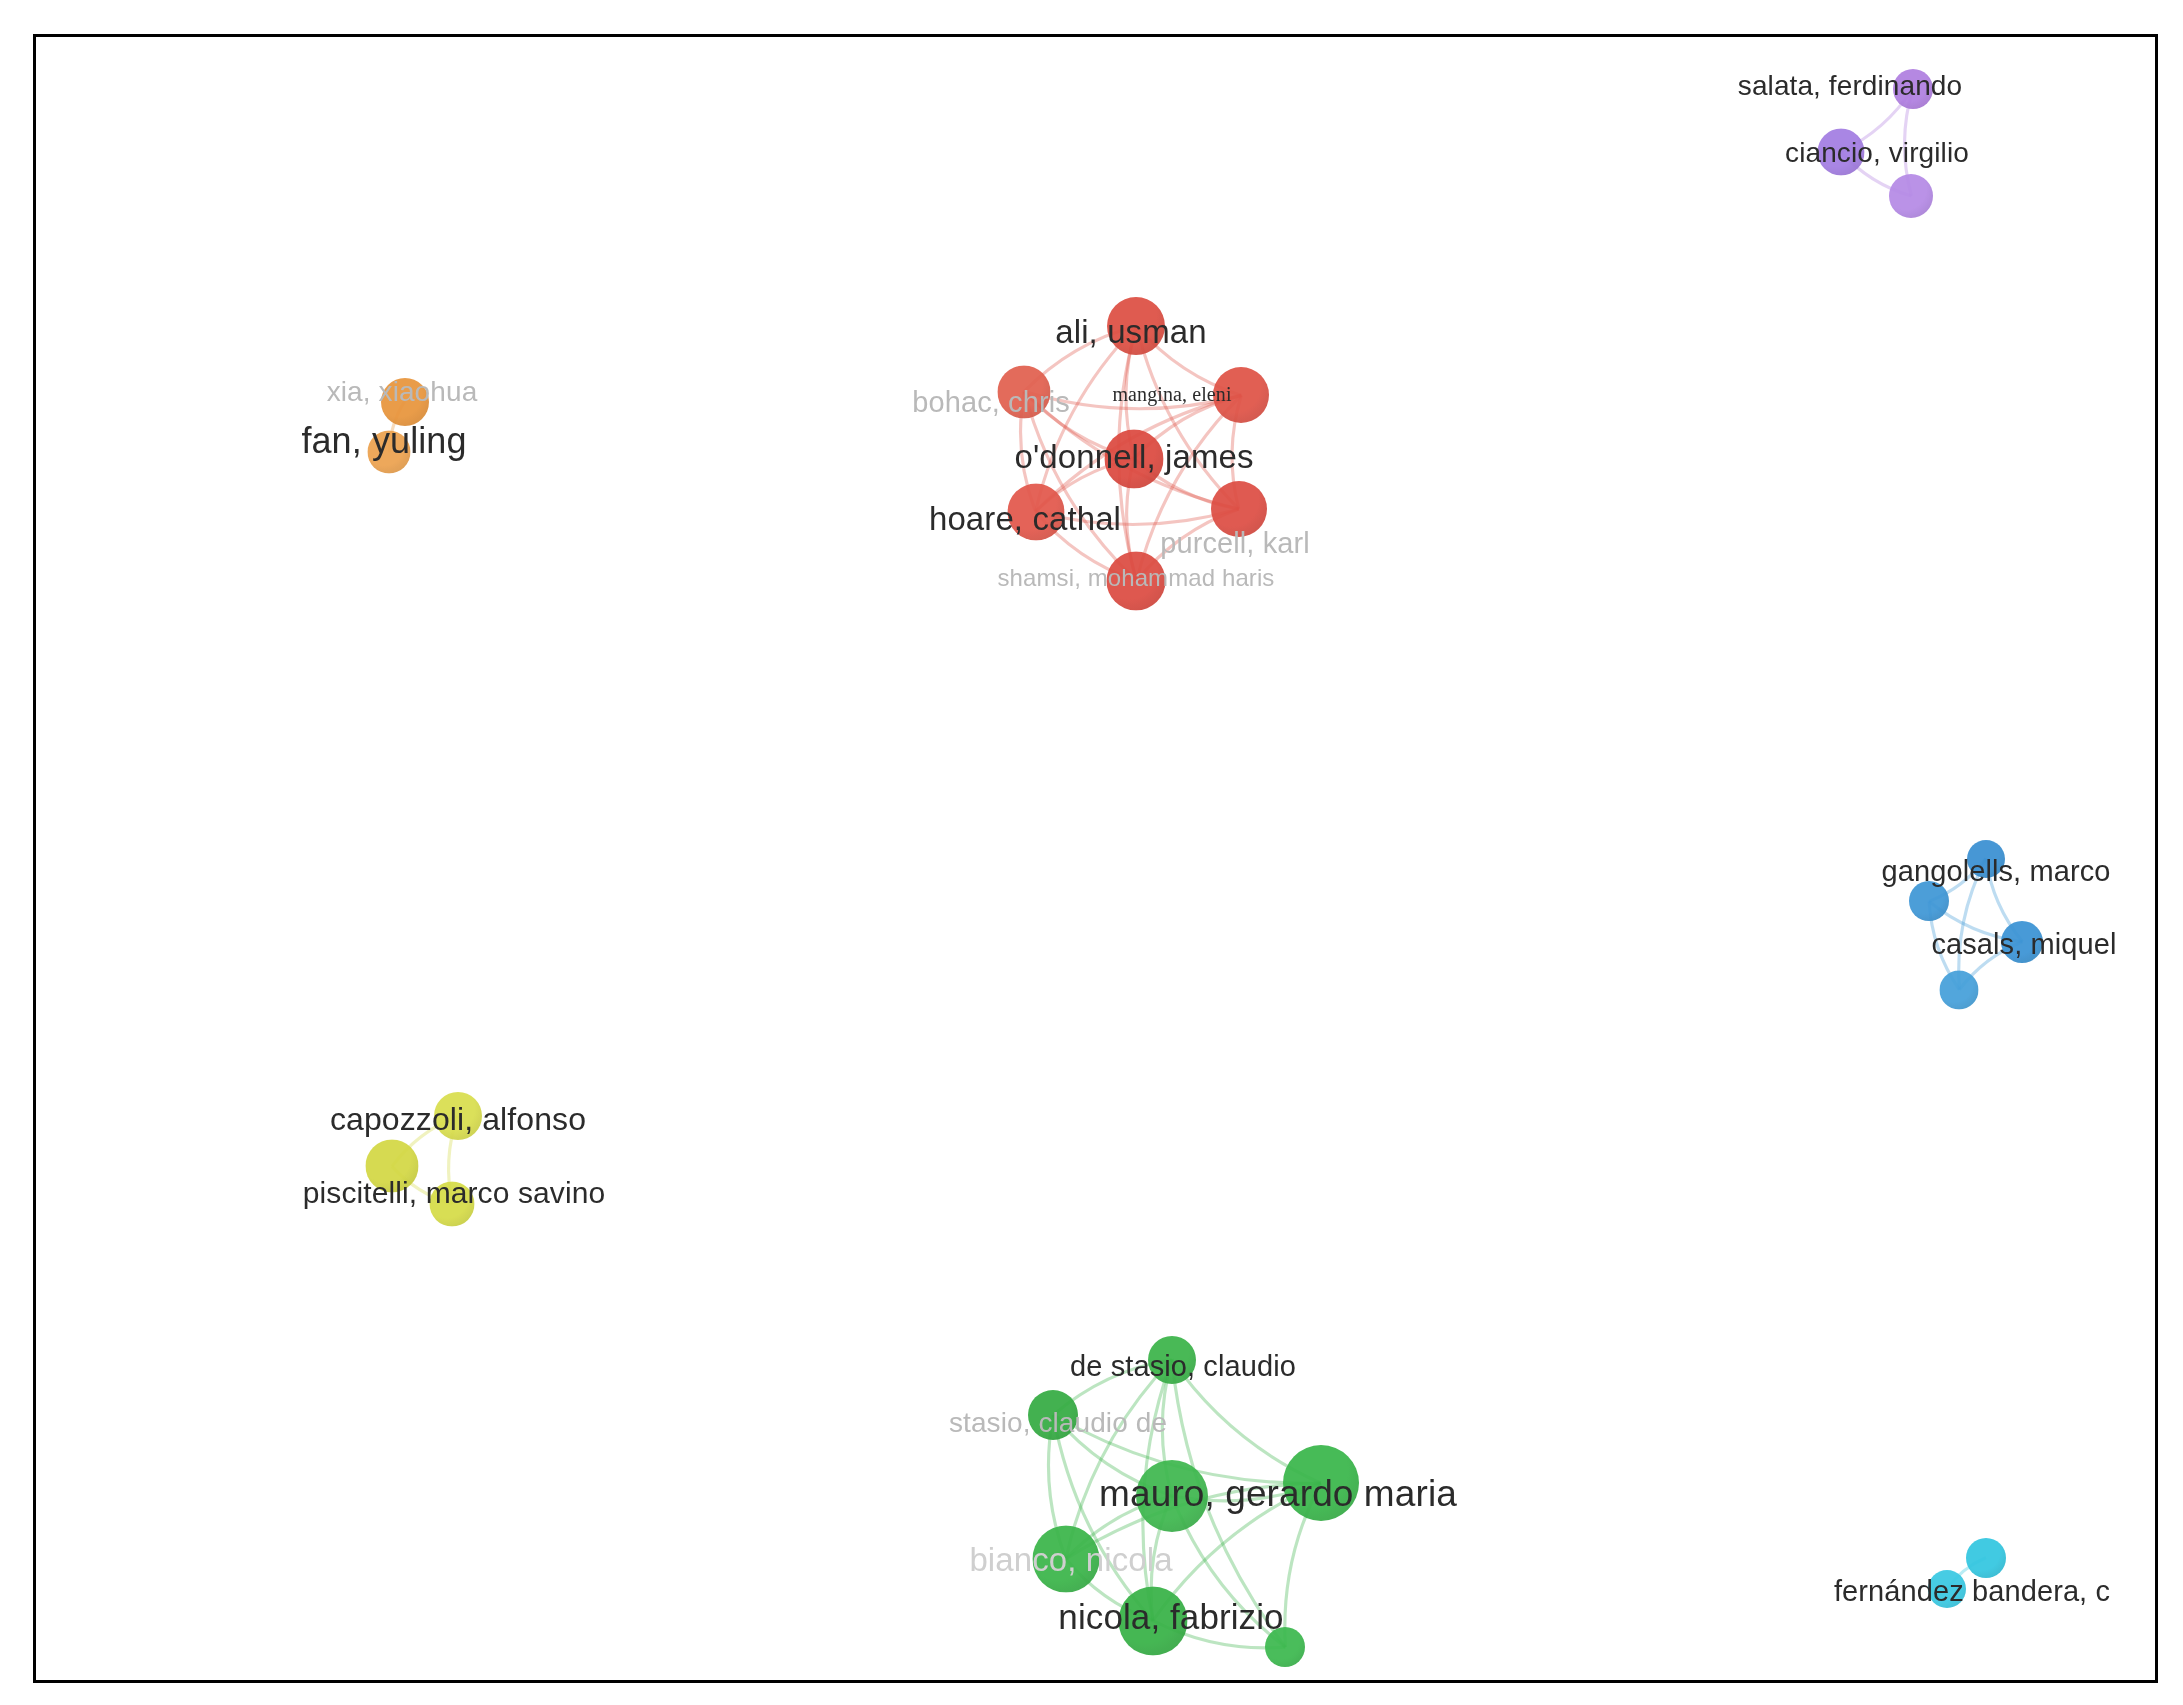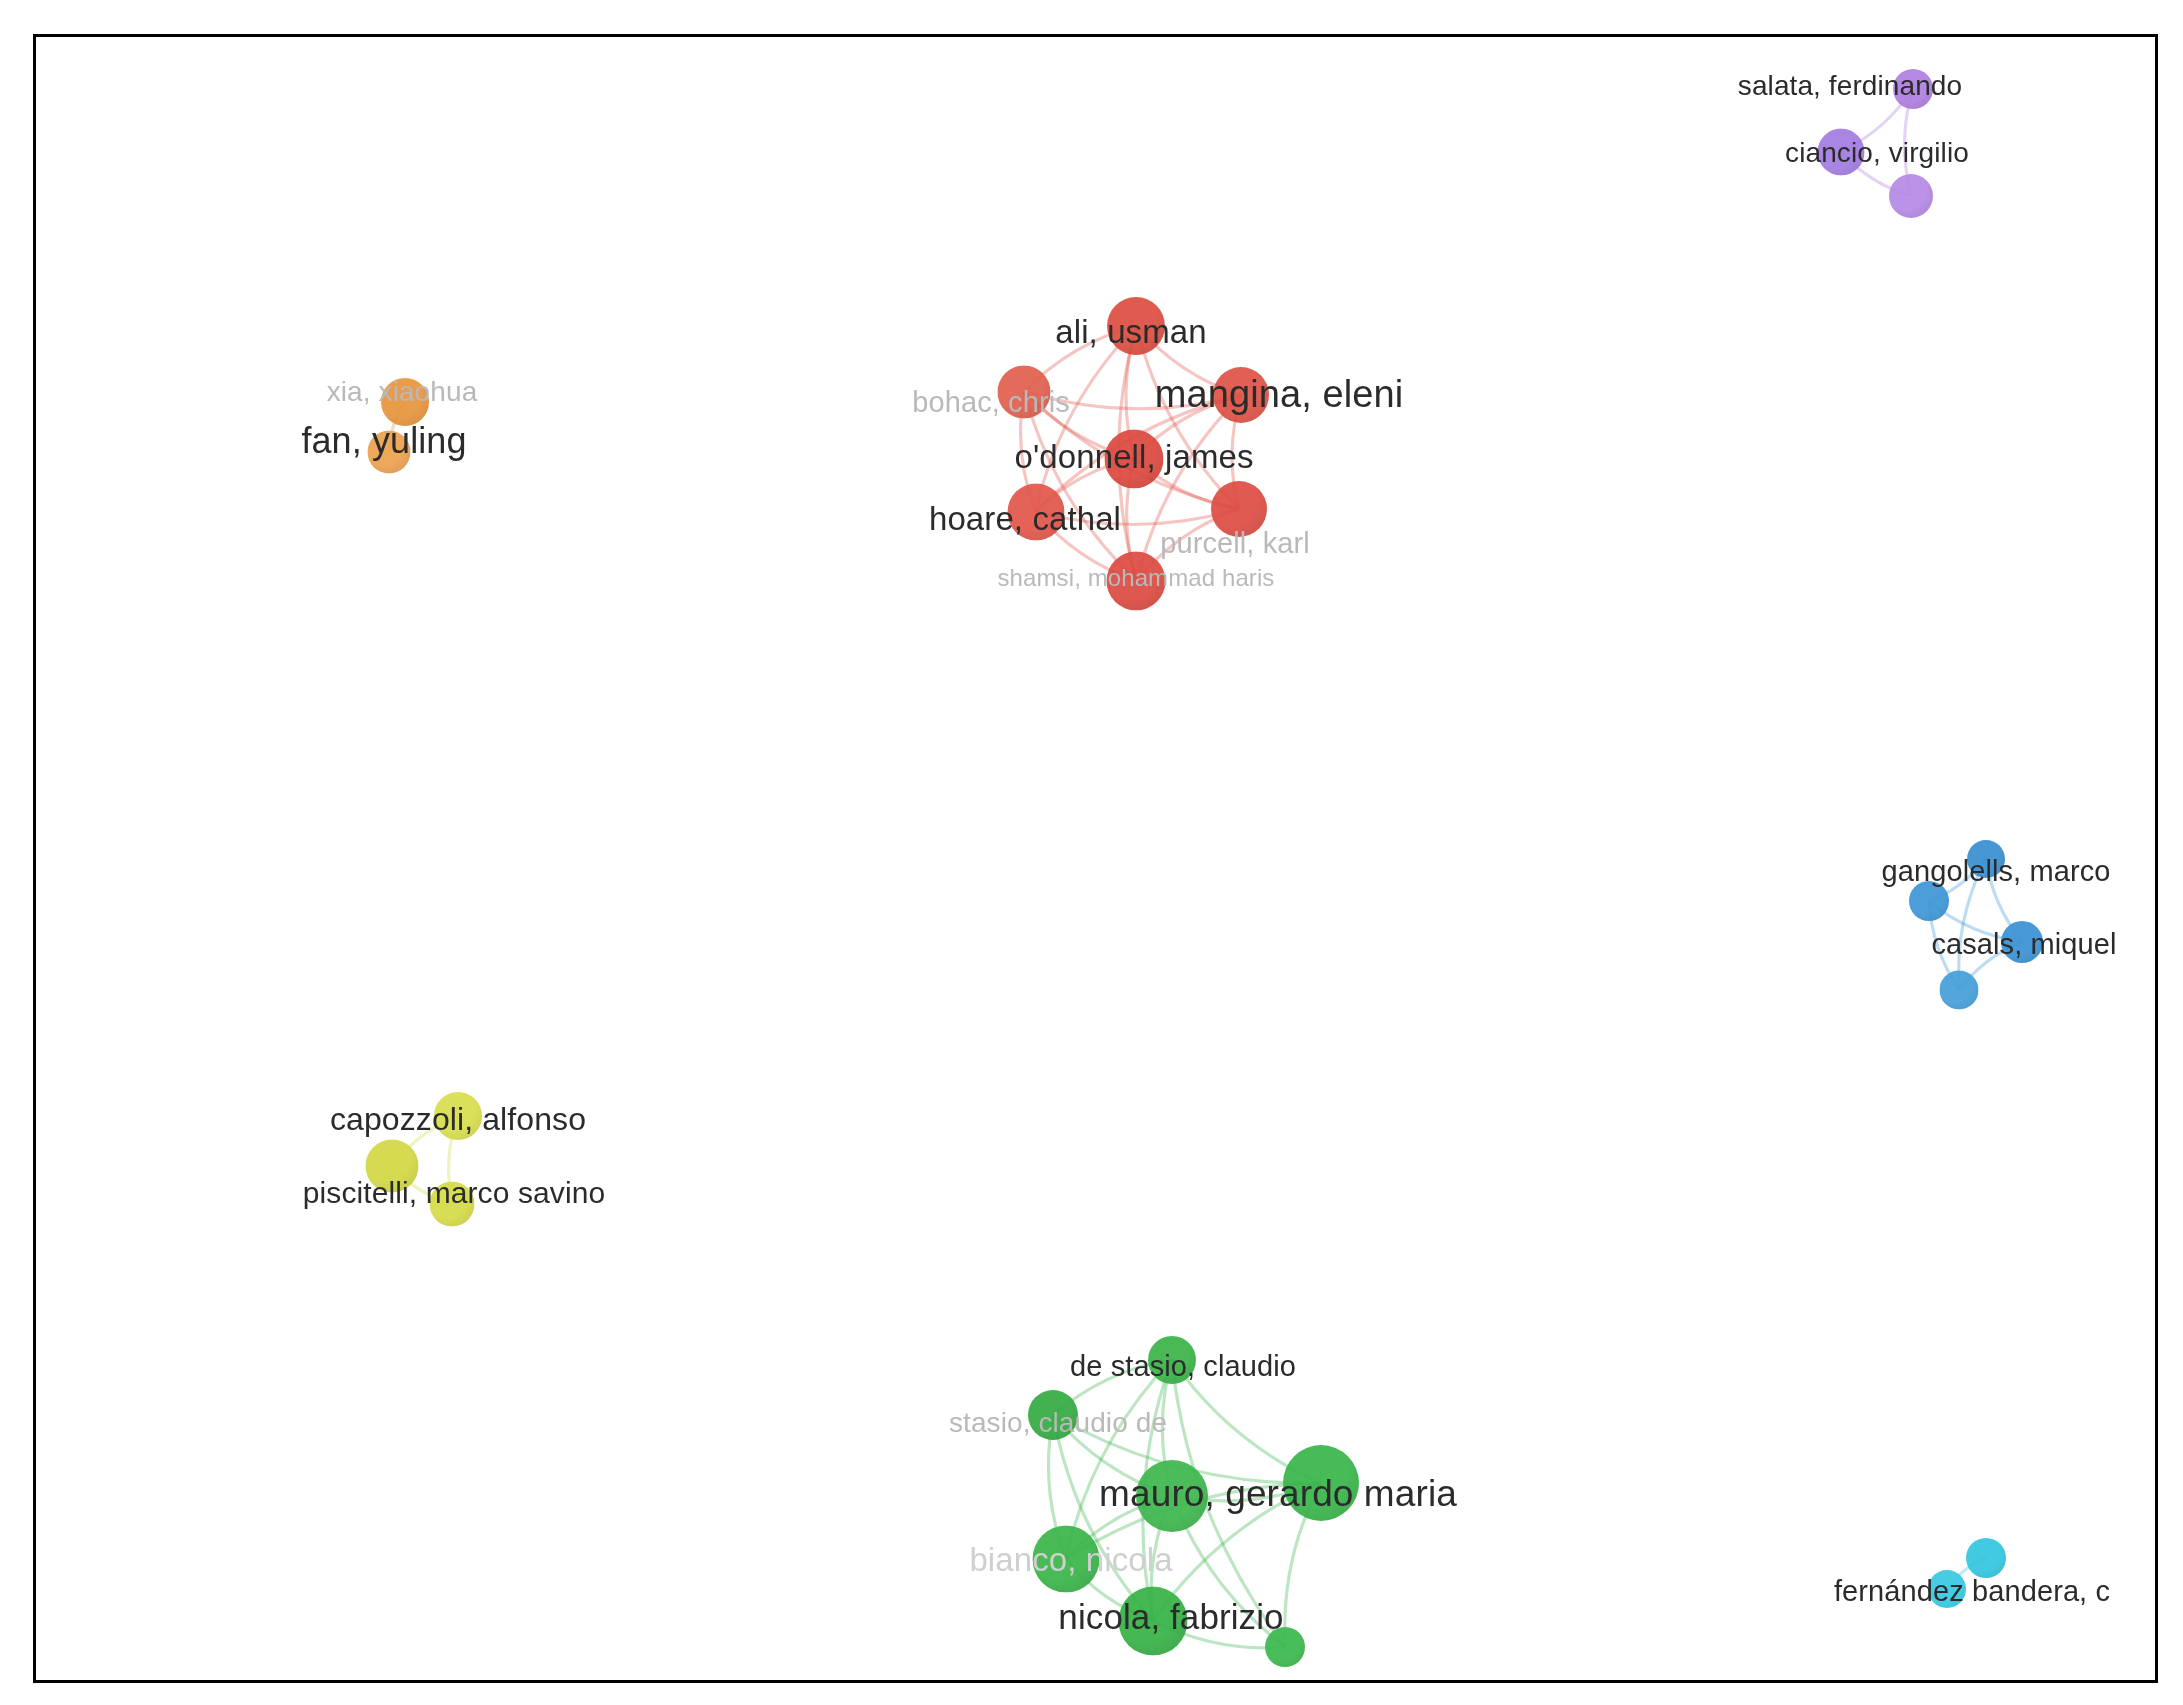--- a/index.html
+++ b/index.html
@@ -166,21 +166,21 @@
           <div class="node" title="cyan" style="left: 1950px; top: 1521px; width: 40px; height: 40px; background: radial-gradient(circle at 38% 34%, rgb(51, 198, 224) 0%, rgb(51, 198, 224) 52%, rgba(0, 0, 0, 0.12) 100%), rgb(51, 198, 224); opacity: 0.93;"></div>
           <div class="node" title="cyan" style="left: 1911px; top: 1552px; width: 38px; height: 38px; background: radial-gradient(circle at 38% 34%, rgb(58, 201, 227) 0%, rgb(58, 201, 227) 52%, rgba(0, 0, 0, 0.12) 100%), rgb(58, 201, 227); opacity: 0.93;"></div>
         </div>
       <div id="label-layer">
           <div class="label" style="left: 1814px; top: 49px; font-size: 28px;">salata, ferdinando</div>
           <div class="label" style="left: 1841px; top: 116px; font-size: 28px;">ciancio, virgilio</div>
           <div class="label faded" style="left: 366px; top: 355px; font-size: 28px;">xia, xiaohua</div>
           <div class="label" style="left: 348px; top: 404px; font-size: 36px;">fan, yuling</div>
           <div class="label" style="left: 1095px; top: 294px; font-size: 33px;">ali, usman</div>
           <div class="label faded" style="left: 955px; top: 365px; font-size: 29px;">bohac, chris</div>
-          <div class="label" style="left: 1243px; top: 357px; font-size: 38px;">mangina, eleni</div>
+          <div class="label" style="left: 1136px; top: 357px; font-size: 20px; font-family: Liberation Serif, serif;">mangina, eleni</div>
           <div class="label" style="left: 1098px; top: 419px; font-size: 33px;">o'donnell, james</div>
           <div class="label" style="left: 989px; top: 481px; font-size: 33px;">hoare, cathal</div>
           <div class="label faded" style="left: 1199px; top: 475px; font-size: 29px; margin-top: 31px;">purcell, karl</div>
           <div class="label faded" style="left: 1100px; top: 541px; font-size: 24px;">shamsi, mohammad haris</div>
           <div class="label" style="left: 1960px; top: 834px; font-size: 29px;">gangolells, marco</div>
           <div class="label" style="left: 1988px; top: 907px; font-size: 29px;">casals, miquel</div>
           <div class="label" style="left: 422px; top: 1082px; font-size: 32px;">capozzoli, alfonso</div>
           <div class="label" style="left: 418px; top: 1156px; font-size: 30px;">piscitelli, marco savino</div>
           <div class="label" style="left: 1147px; top: 1329px; font-size: 29px;">de stasio, claudio</div>
           <div class="label faded" style="left: 1022px; top: 1386px; font-size: 28px;">stasio, claudio de</div>

